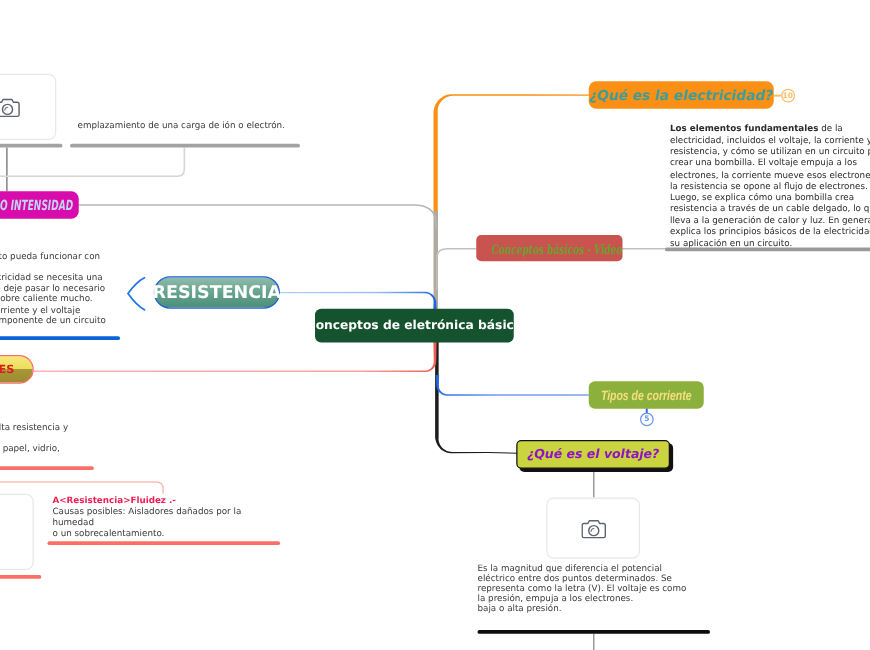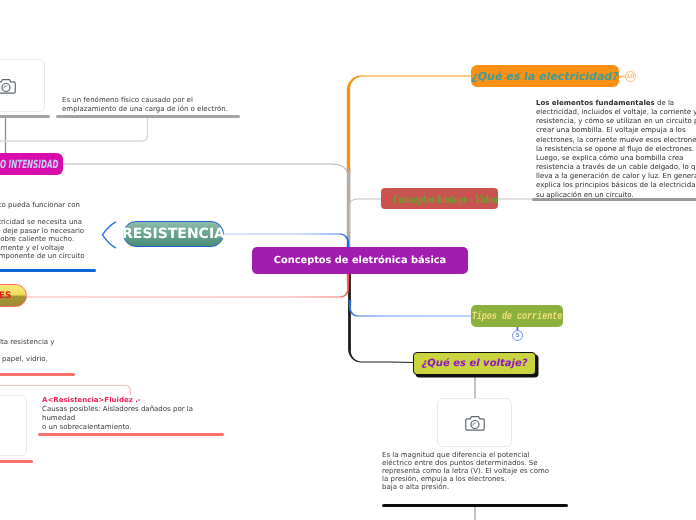--- a/index.html
+++ b/index.html
@@ -7,37 +7,37 @@
   body{width:696px;height:520px;overflow:hidden;position:relative;
        font-family:"DejaVu Sans",sans-serif;
        -webkit-font-smoothing:antialiased;text-rendering:geometricPrecision;}
   #canvas{position:absolute;left:0;top:0;width:696px;height:520px;overflow:hidden;}
   svg.links{position:absolute;left:0;top:0;width:696px;height:520px;overflow:visible;}
 
   .node{position:absolute;box-sizing:border-box;white-space:nowrap;
         display:flex;align-items:center;justify-content:center;}
 
   
-  #n-central{left:252px;top:247px;width:216px;height:27px;background:#a21caf;
+  #n-central{left:252px;top:247px;width:159px;height:27px;background:#14532d;
      border-radius:5px;color:#fff;font-size:9.8px;font-weight:bold;}
 
   
   #n-electricidad{left:471px;top:65px;width:148px;height:22px;background:#fa9016;
      border-radius:6px;color:#3f9d99;font-size:11px;font-weight:bold;font-style:italic;}
 
   
   #n-video{left:381px;top:188px;width:117px;height:21px;background:#c8534f;
      border-radius:4px;color:#68a52e;font-size:8px;font-weight:bold;font-style:italic;
      font-family:"DejaVu Serif",serif;font-stretch:condensed;padding-left:12px;}
   #n-video span{display:inline-block;transform:scaleY(1.32);}
 
   
   #n-tipos{left:471px;top:305px;width:92px;height:22px;background:#8cb03c;
      border-radius:5px;color:#f3e07c;font-size:8.4px;font-weight:bold;font-style:italic;
-     font-family:Liberation Mono, monospace;font-stretch:condensed;}
+     font-family:Liberation Sans, sans-serif;font-stretch:condensed;}
   #n-tipos span{display:inline-block;transform:scaleY(1.3);}
 
   
   #n-voltaje{left:413px;top:352px;width:123px;height:23px;background:#c9d43f;
      border:1.5px solid #111;border-radius:4px;color:#8f12c4;font-size:10px;
      font-weight:bold;font-style:italic;box-shadow:2.5px 2.5px 0 #111;}
 
   
   #n-resistencia{left:123px;top:221px;width:101px;height:26px;
      background:linear-gradient(to bottom,#8fbcaa 0%,#6aa691 45%,#4b8e78 100%);
@@ -207,21 +207,20 @@
   <svg class="cam" viewBox="0 0 38 32">
     <path d="M12.2 3.2h13.6l2.1 4.3h6.1a2.6 2.6 0 0 1 2.6 2.6v16.2a2.6 2.6 0 0 1-2.6 2.6H4a2.6 2.6 0 0 1-2.6-2.6V10.1A2.6 2.6 0 0 1 4 7.5h6.1z" fill="none" stroke="#5d636f" stroke-width="2.2" stroke-linejoin="round"></path>
     <circle cx="19" cy="18.3" r="7.6" fill="none" stroke="#5d636f" stroke-width="2.2"></circle>
     <path d="M14.9 19.4a4.7 4.7 0 0 1 4.4-4.3" fill="none" stroke="#717783" stroke-width="1.7" stroke-linecap="round"></path>
   </svg>
 </div>
 
 <div class="imgbox" id="img-left"></div>
 
 <div class="tb" id="t-fenomeno">
-  <div>Es un fenómeno físico causado por el</div>
   <div>emplazamiento de una carga de ión o electrón.</div>
 </div>
 
 <div class="tb" id="t-resist">
   <div>Para que un circuito pueda funcionar con</div>
   <div class="sp">&nbsp;</div>
   <div>Para conducir electricidad se necesita una</div>
   <div>una resistencia que deje pasar lo necesario</div>
   <div>para que no se sobre caliente mucho.</div>
   <div>Controla la corriente y el voltaje</div>

